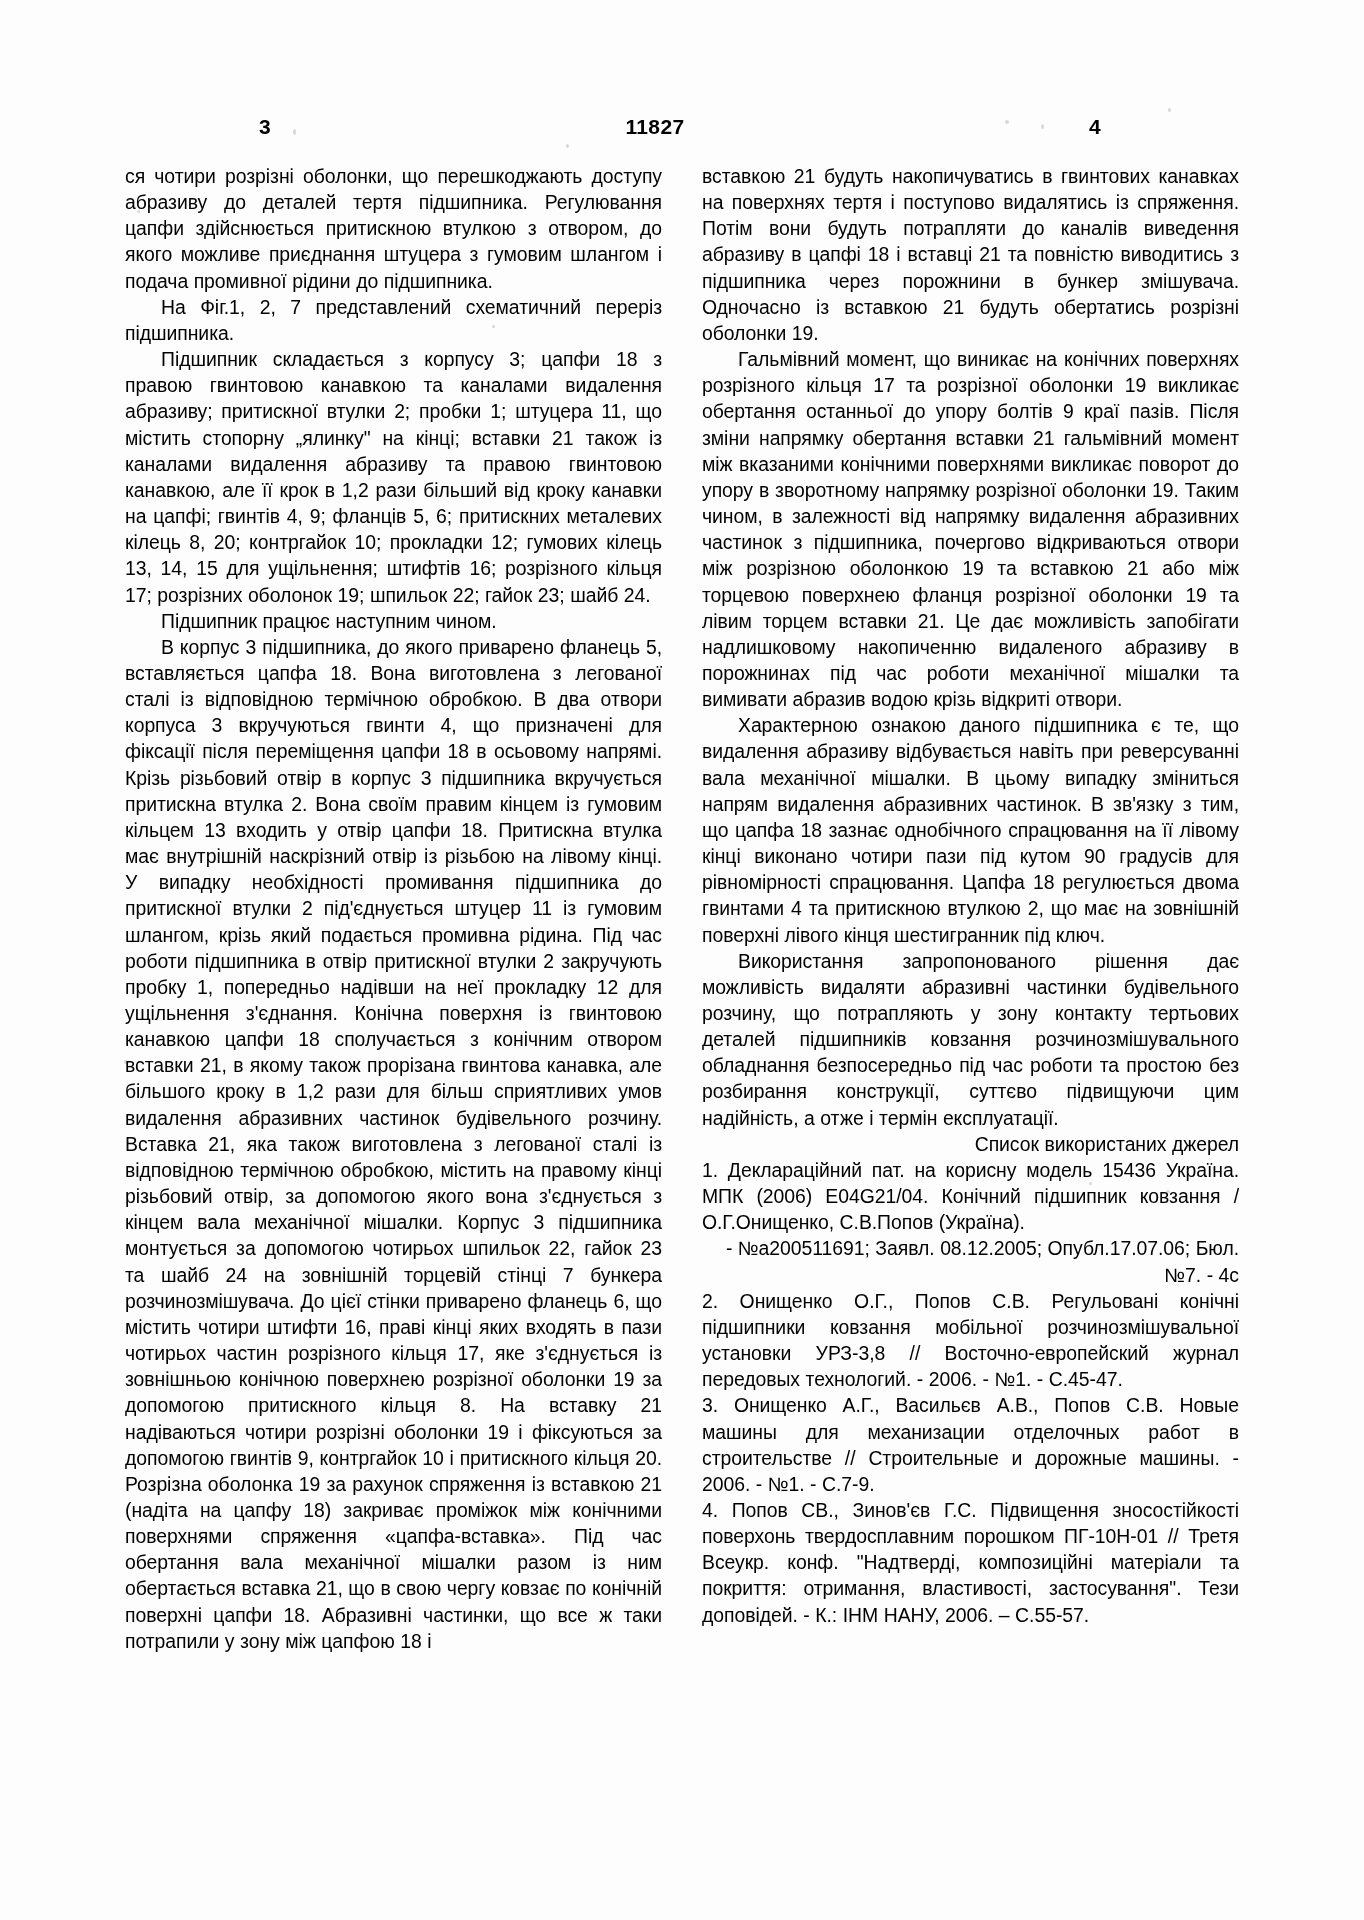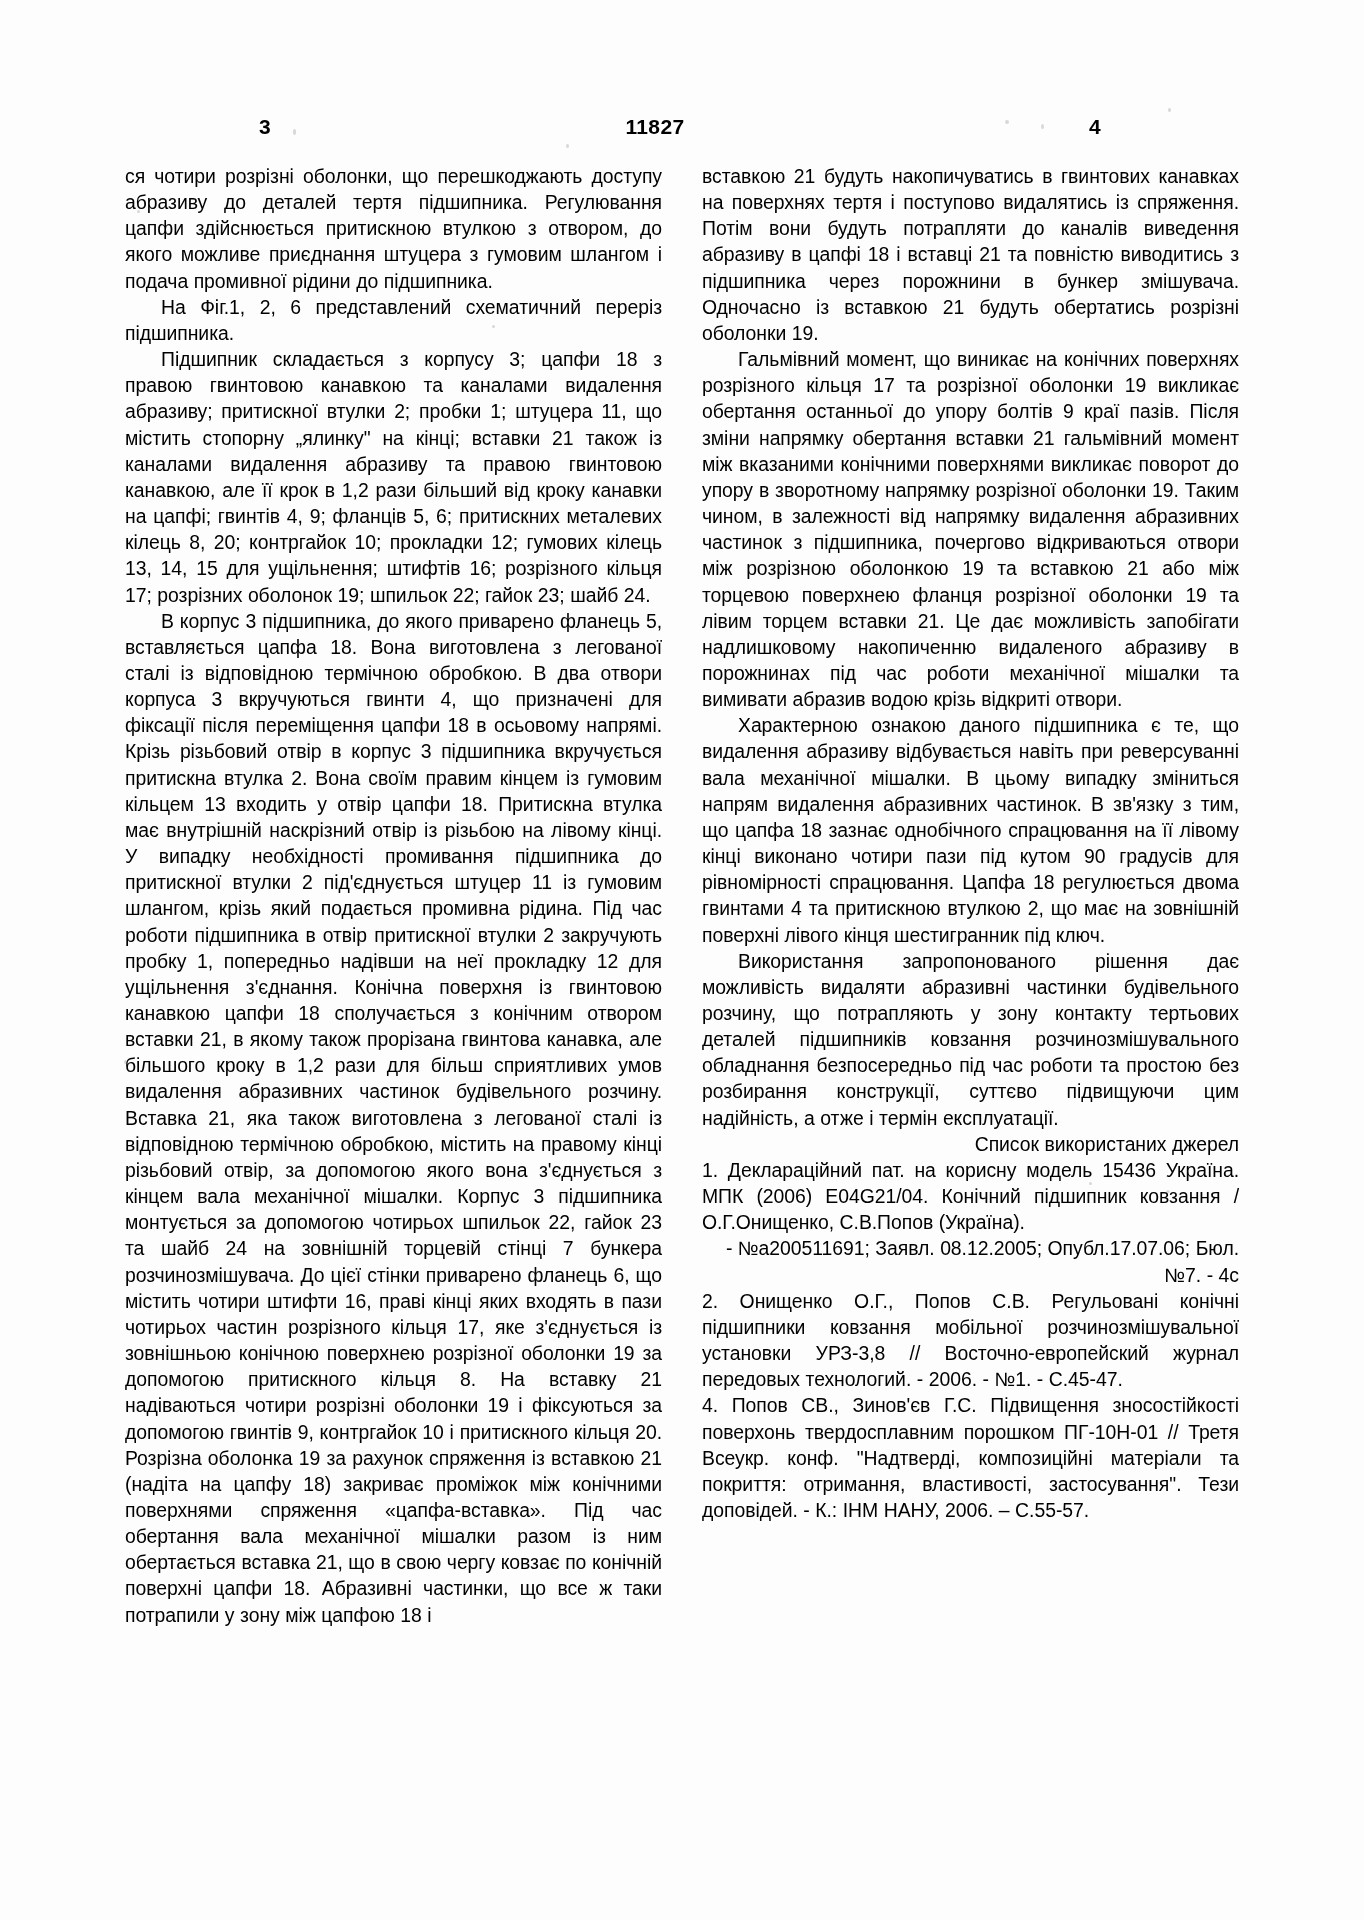--- a/index.html
+++ b/index.html
@@ -111,31 +111,33 @@
   <div class="header">
     <div class="hdr-left">3</div>
     <div class="hdr-center">11827</div>
     <div class="hdr-right">4</div>
   </div>
 
   <div class="columns">
 
     <div class="col">
       <p class="noindent">ся чотири розрізні оболонки, що перешкоджають доступу абразиву до деталей тертя підшипника. Регулювання цапфи здійснюється притискною втулкою з отвором, до якого можливе приєднання штуцера з гумовим шлангом і подача промивної рідини до підшипника.</p>
-      <p class="indent">На Фіг.1, 2, 6 представлений схематичний переріз підшипника.</p>
+      <p class="indent">На Фіг.1, 2, 7 представлений схематичний переріз підшипника.</p>
       <p class="indent">Підшипник складається з корпусу 3; цапфи 18 з правою гвинтовою канавкою та каналами видалення абразиву; притискної втулки 2; пробки 1; штуцера 11, що містить стопорну „ялинку" на кінці; вставки 21 також із каналами видалення абразиву та правою гвинтовою канавкою, але її крок в 1,2 рази більший від кроку канавки на цапфі; гвинтів 4, 9; фланців 5, 6; притискних металевих кілець 8, 20; контргайок 10; прокладки 12; гумових кілець 13, 14, 15 для ущільнення; штифтів 16; розрізного кільця 17; розрізних оболонок 19; шпильок 22; гайок 23; шайб 24.</p>
+      <p class="indent">Підшипник працює наступним чином.</p>
       <p class="indent">В корпус 3 підшипника, до якого приварено фланець 5, вставляється цапфа 18. Вона виготовлена з легованої сталі із відповідною термічною обробкою. В два отвори корпуса 3 вкручуються гвинти 4, що призначені для фіксації після переміщення цапфи 18 в осьовому напрямі. Крізь різьбовий отвір в корпус 3 підшипника вкручується притискна втулка 2. Вона своїм правим кінцем із гумовим кільцем 13 входить у отвір цапфи 18. Притискна втулка має внутрішній наскрізний отвір із різьбою на лівому кінці. У випадку необхідності промивання підшипника до притискної втулки 2 під'єднується штуцер 11 із гумовим шлангом, крізь який подається промивна рідина. Під час роботи підшипника в отвір притискної втулки 2 закручують пробку 1, попередньо надівши на неї прокладку 12 для ущільнення з'єднання. Конічна поверхня із гвинтовою канавкою цапфи 18 сполучається з конічним отвором вставки 21, в якому також прорізана гвинтова канавка, але більшого кроку в 1,2 рази для більш сприятливих умов видалення абразивних частинок будівельного розчину. Вставка 21, яка також виготовлена з легованої сталі із відповідною термічною обробкою, містить на правому кінці різьбовий отвір, за допомогою якого вона з'єднується з кінцем вала механічної мішалки. Корпус 3 підшипника монтується за допомогою чотирьох шпильок 22, гайок 23 та шайб 24 на зовнішній торцевій стінці 7 бункера розчинозмішувача. До цієї стінки приварено фланець 6, що містить чотири штифти 16, праві кінці яких входять в пази чотирьох частин розрізного кільця 17, яке з'єднується із зовнішньою конічною поверхнею розрізної оболонки 19 за допомогою притискного кільця 8. На вставку 21 надіваються чотири розрізні оболонки 19 і фіксуються за допомогою гвинтів 9, контргайок 10 і притискного кільця 20. Розрізна оболонка 19 за рахунок спряження із вставкою 21 (надіта на цапфу 18) закриває проміжок між конічними поверхнями спряження «цапфа-вставка». Під час обертання вала механічної мішалки разом із ним обертається вставка 21, що в свою чергу ковзає по конічній поверхні цапфи 18. Абразивні частинки, що все ж таки потрапили у зону між цапфою 18 і</p>
     </div>
 
     <div class="col">
       <p class="noindent">вставкою 21 будуть накопичуватись в гвинтових канавках на поверхнях тертя і поступово видалятись із спряження. Потім вони будуть потрапляти до каналів виведення абразиву в цапфі 18 і вставці 21 та повністю виводитись з підшипника через порожнини в бункер змішувача. Одночасно із вставкою 21 будуть обертатись розрізні оболонки 19.</p>
       <p class="indent">Гальмівний момент, що виникає на конічних поверхнях розрізного кільця 17 та розрізної оболонки 19 викликає обертання останньої до упору болтів 9 краї пазів. Після зміни напрямку обертання вставки 21 гальмівний момент між вказаними конічними поверхнями викликає поворот до упору в зворотному напрямку розрізної оболонки 19. Таким чином, в залежності від напрямку видалення абразивних частинок з підшипника, почергово відкриваються отвори між розрізною оболонкою 19 та вставкою 21 або між торцевою поверхнею фланця розрізної оболонки 19 та лівим торцем вставки 21. Це дає можливість запобігати надлишковому накопиченню видаленого абразиву в порожнинах під час роботи механічної мішалки та вимивати абразив водою крізь відкриті отвори.</p>
       <p class="indent">Характерною ознакою даного підшипника є те, що видалення абразиву відбувається навіть при реверсуванні вала механічної мішалки. В цьому випадку зміниться напрям видалення абразивних частинок. В зв'язку з тим, що цапфа 18 зазнає однобічного спрацювання на її лівому кінці виконано чотири пази під кутом 90 градусів для рівномірності спрацювання. Цапфа 18 регулюється двома гвинтами 4 та притискною втулкою 2, що має на зовнішній поверхні лівого кінця шестигранник під ключ.</p>
       <p class="indent">Використання запропонованого рішення дає можливість видаляти абразивні частинки будівельного розчину, що потрапляють у зону контакту тертьових деталей підшипників ковзання розчинозмішувального обладнання безпосередньо під час роботи та простою без розбирання конструкції, суттєво підвищуючи цим надійність, а отже і термін експлуатації.</p>
       <p class="indent last">Список використаних джерел</p>
       <p class="noindent refjust">1. Деклараційний пат. на корисну модель 15436 Україна. МПК (2006) E04G21/04. Конічний підшипник ковзання / О.Г.Онищенко, С.В.Попов (Україна).</p>
       <p class="noindent ref">-        №а200511691;        Заявл.        08.12.2005; Опубл.17.07.06; Бюл. №7. - 4с</p>
       <p class="noindent refjust">2. Онищенко О.Г., Попов С.В. Регульовані конічні підшипники ковзання мобільної розчинозмішувальної установки УРЗ-3,8 // Восточно-европейский журнал передовых технологий. - 2006. - №1. - С.45-47.</p>
+      <p class="noindent refjust">3. Онищенко А.Г., Васильєв А.В., Попов С.В. Новые машины для механизации отделочных работ в строительстве // Строительные и дорожные машины. - 2006. - №1. - С.7-9.</p>
       <p class="noindent refjust">4. Попов СВ., Зинов'єв Г.С. Підвищення зносостійкості поверхонь твердосплавним порошком ПГ-10Н-01 // Третя Всеукр. конф. "Надтверді, композиційні матеріали та покриття: отримання, властивості, застосування". Тези доповідей. - К.: ІНМ НАНУ, 2006. – С.55-57.</p>
     </div>
 
   </div>
 </div>
 
 </body></html>

